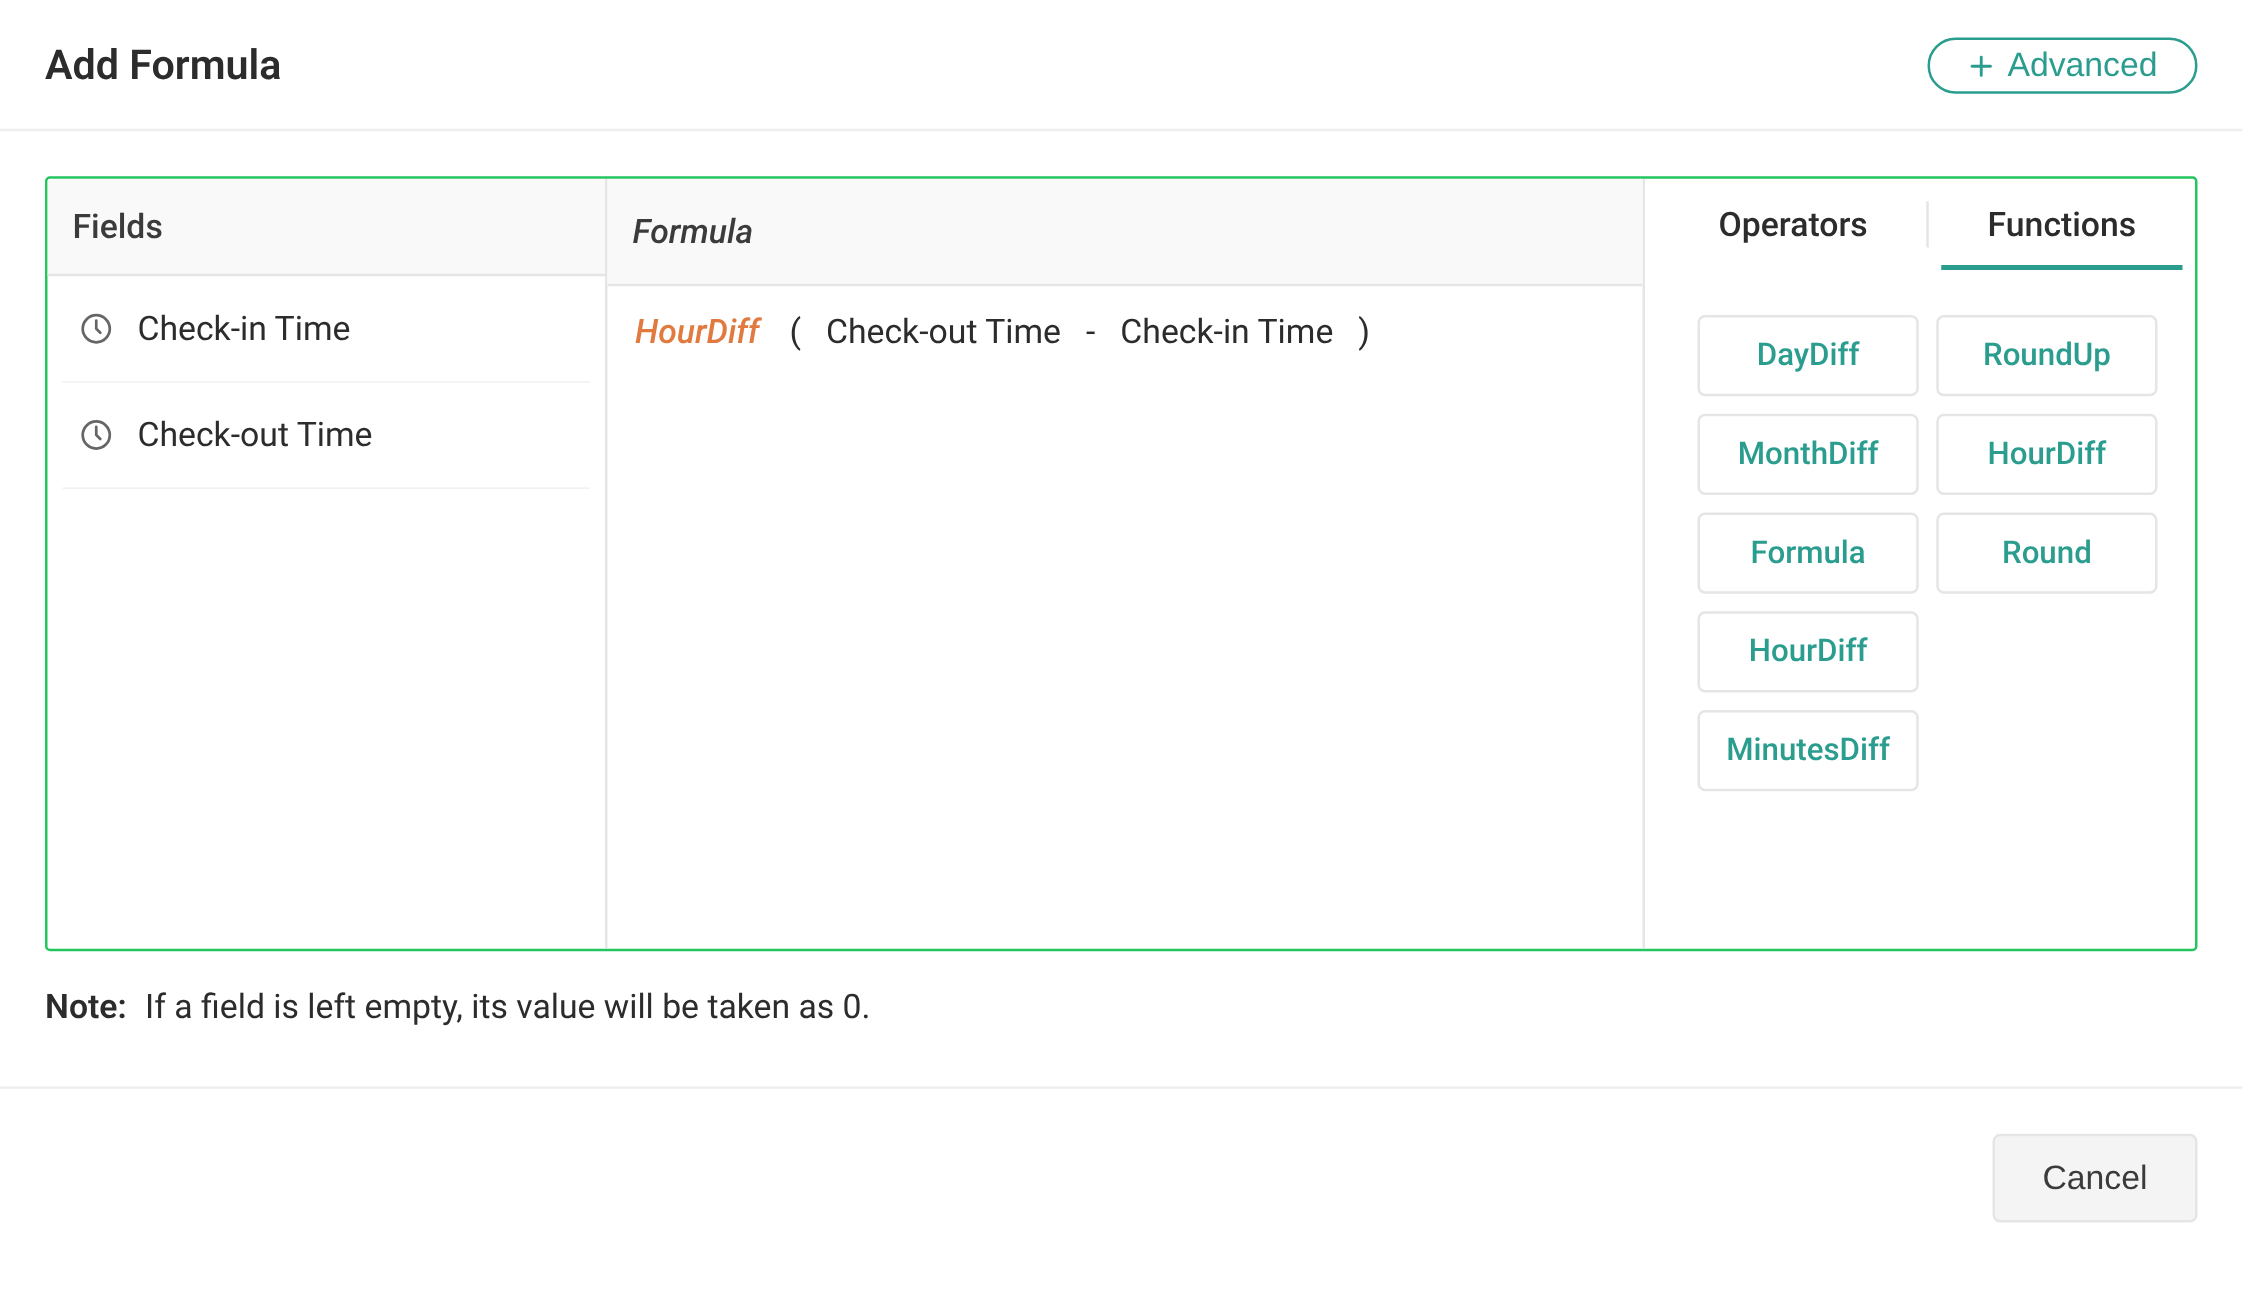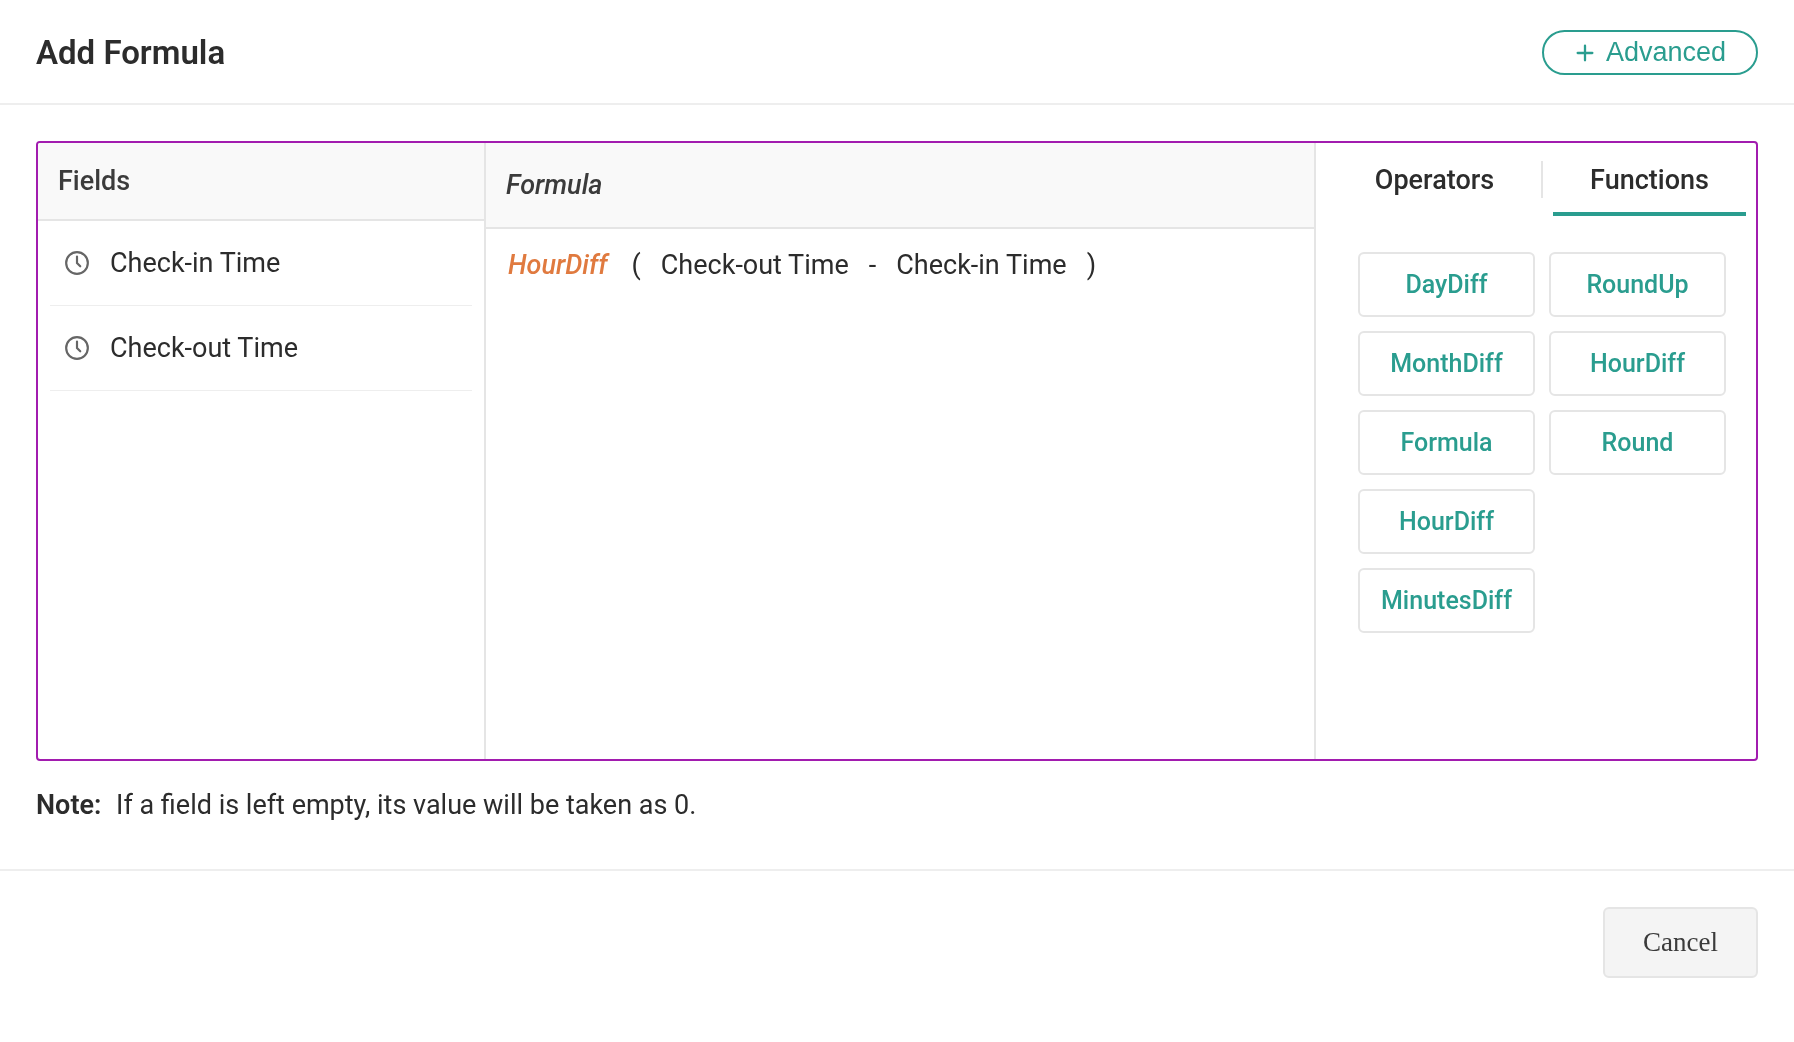--- a/index.html
+++ b/index.html
@@ -37,21 +37,21 @@
     font-size: 27px;
     padding: 5px 30px;
     cursor: pointer;
   }
   .advanced-btn svg {
     width: 22px;
     height: 22px;
   }
   .main-panel {
     margin: 36px 36px 0 36px;
-    border: 2px solid #a21caf;
+    border: 2px solid #22c55e;
     border-radius: 4px;
     display: flex;
     height: 620px;
     overflow: hidden;
   }
   .fields-col {
     width: 448px;
     border-right: 2px solid #e5e5e5;
     display: flex;
     flex-direction: column;
@@ -191,21 +191,20 @@
     padding: 36px 36px 0 36px;
     display: flex;
     justify-content: flex-end;
     gap: 24px;
   }
   .btn {
     font-size: 27px;
     padding: 18px 38px;
     border-radius: 6px;
     cursor: pointer;
-    font-family: Liberation Serif, serif;
   }
   .btn-cancel {
     background: #f4f4f4;
     border: 2px solid #e5e5e5;
     color: #3b3b3b;
   }
   .btn-done {
     background: #0d1b2a;
     border: 2px solid #0d1b2a;
     color: #fff;

